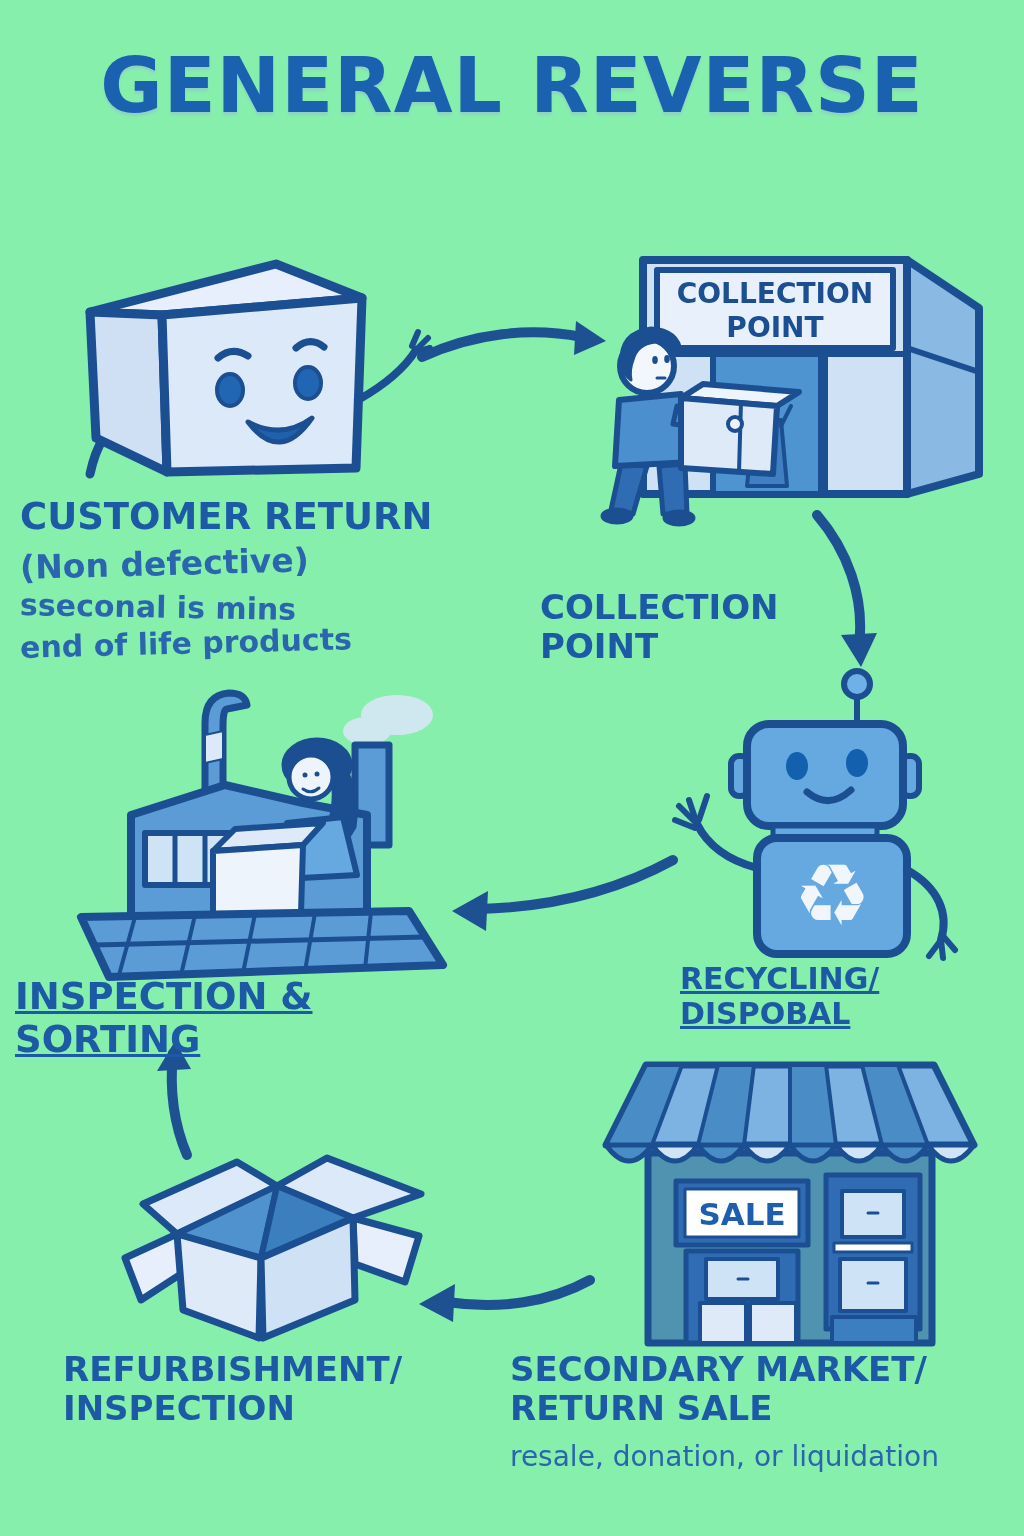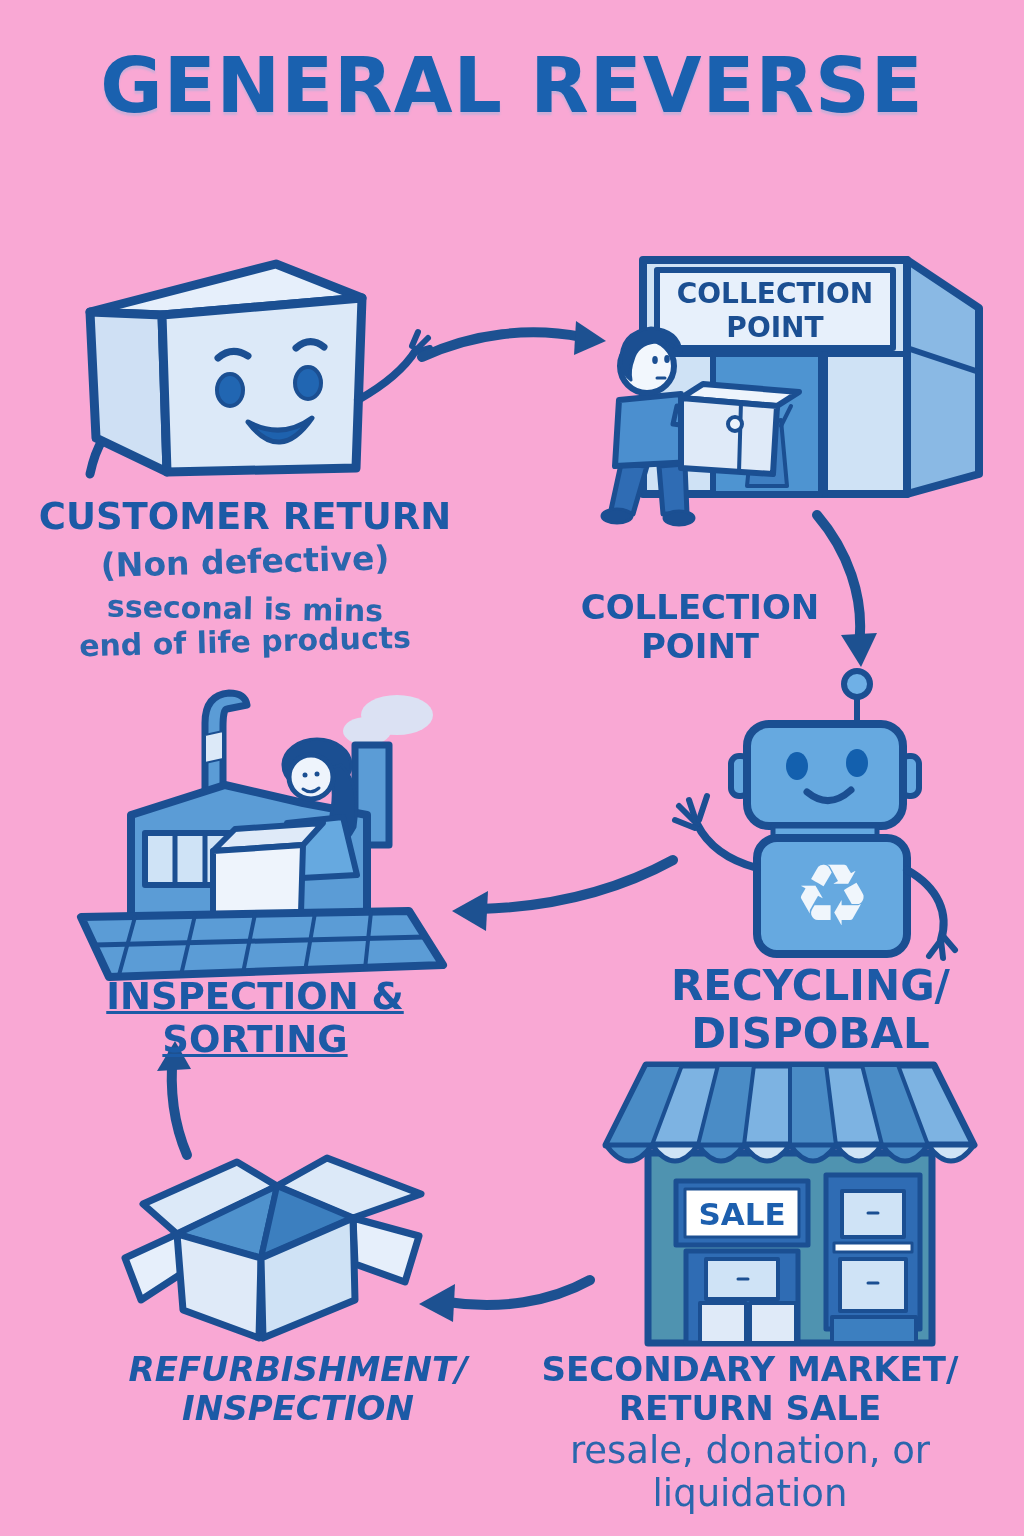--- a/index.html
+++ b/index.html
@@ -1,50 +1,50 @@
 <!DOCTYPE html>
 <html><head>
 <meta charset="utf-8">
 <style>
   html,body { margin:0; padding:0; background:#e2e8f2; }
   .poster {
     position:relative; width:1024px; height:1536px; margin:0 auto;
-    background:#f9a8d4; overflow:hidden;
+    background:#86efac; overflow:hidden;
     font-family:"DejaVu Sans", sans-serif;
   }
   .abs { position:absolute; }
   svg { display:block; overflow:visible; }
   svg text { font-family:"DejaVu Sans", sans-serif; font-weight:bold; }
 
   .title {
     left:0; top:46px; width:1024px; text-align:center;
     font-size:76px; font-weight:bold; color:#1a61af; line-height:1.05;
     letter-spacing:1px;
     text-shadow:0 3px 2px rgba(150,180,220,0.45);
   }
   .title span { display:block; }
 
-  .big-label { text-align:center; color:#1c5aa6; font-weight:bold; line-height:1.15; }
+  .big-label { text-align:left; color:#1c5aa6; font-weight:bold; line-height:1.15; }
   .big-label span { display:block; }
 
   .hand { color:#2a66ad; font-weight:bold; }
   .hand-tilt-a { transform:rotate(-1.5deg); }
   .hand-tilt-b { transform:rotate(1deg); }
 
   #label-customer   { left:20px;  top:496px;  width:450px; font-size:37px; }
   #label-customer .sub  { font-size:33px; margin-top:4px; }
   #label-customer .note { font-size:30px; line-height:1.1; }
   #label-customer .note-first { margin-top:12px; }
 
   #label-collection { left:540px; top:588px;  width:320px; font-size:34px; }
-  #label-recycling  { left:638px; top:962px;  width:345px; font-size:42px; }
+  #label-recycling  { left:680px; top:962px;  width:345px; font-size:30px;text-decoration:underline; }
   #label-inspection { left:15px;  top:976px;  width:480px; font-size:37px;text-decoration:underline; }
-  #label-refurb     { left:88px;  top:1350px; width:420px; font-size:34px;font-style:italic; }
+  #label-refurb     { left:63px;  top:1350px; width:420px; font-size:34px; }
   #label-market     { left:510px; top:1350px; width:480px; font-size:34px; }
-  #label-market .sub { font-size:37px; font-weight:normal; color:#2a66ad; margin-top:2px; }
+  #label-market .sub { font-size:28px; font-weight:normal; color:#2a66ad; margin-top:13px; }
 </style>
 </head>
 <body>
 
 <div class="poster">
 
   <div class="abs title">
     <span>GENERAL REVERSE</span>
   </div>
 

